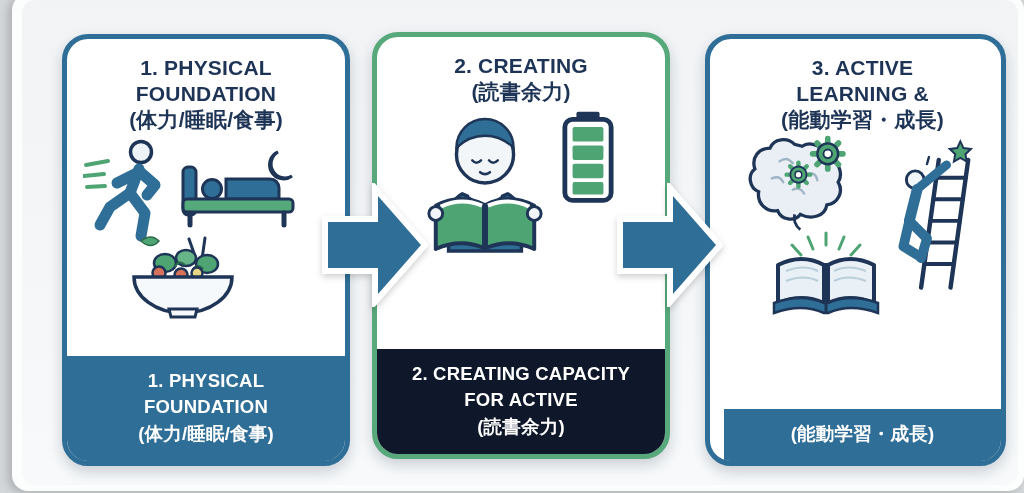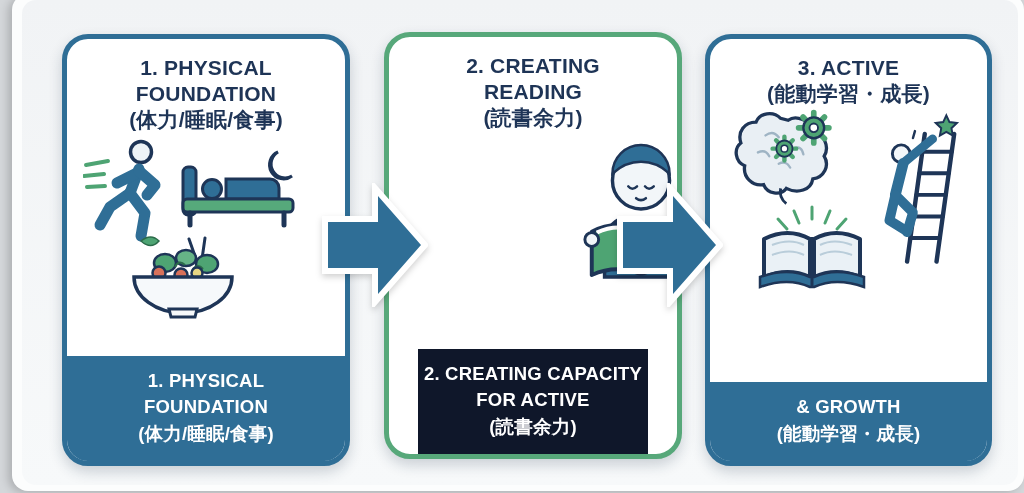--- a/index.html
+++ b/index.html
@@ -86,24 +86,23 @@
         </svg>
       </div>
     </div>
     <footer class="card-footer">
       <div>1. PHYSICAL</div>
       <div>FOUNDATION</div>
       <div>(体力/睡眠/食事)</div>
     </footer>
   </section>
 
-  <section class="card accent-green" style="left:384px; top:32px; width:288px; height:417px;align-items:center;">
+  <section class="card accent-green" style="left:372px; top:32px; width:288px; height:417px;">
     <div class="card-title">
       <div>2. CREATING</div>
-      <div>READING</div>
       <div>(読書余力)</div>
     </div>
     <div class="icons">
       <div class="icon" style="left:44px; top:8px; width:128px; height:140px;">
         <svg viewBox="0 0 130 138">
           <path d="M28 120 q-2 -32 14 -40 l23 10 l23 -10 q16 8 14 40 l0 18 H28 z" fill="#2f6e96" stroke="#1e3557" stroke-width="3.5"></path>
           <circle cx="65" cy="40" r="29" fill="#f2f6f9" stroke="#1e3557" stroke-width="3.5"></circle>
           <path d="M36 33 a29 29 0 0 1 58 0 q-13 -12 -29 -12 t-29 12 z" fill="#2f6e96" stroke="#1e3557" stroke-width="2.5"></path>
           <g stroke="#1e3557" stroke-width="2.5" fill="none" stroke-linecap="round">
             <path d="M52 46 q4 5 9 0"></path>
@@ -129,23 +128,24 @@
         </svg>
       </div>
     </div>
     <footer class="card-footer">
       <div>2. CREATING CAPACITY</div>
       <div>FOR ACTIVE</div>
       <div>(読書余力)</div>
     </footer>
   </section>
 
-  <section class="card accent-blue" style="left:705px; top:34px; width:277px; height:422px;">
+  <section class="card accent-blue" style="left:705px; top:34px; width:277px; height:422px;padding-left:14px;">
     <div class="card-title">
       <div>3. ACTIVE</div>
+      <div>LEARNING &amp;</div>
       <div>(能動学習・成長)</div>
       <div></div>
     </div>
     <div class="icons">
       <div class="icon" style="left:12px; top:0px; width:122px; height:106px;">
         <svg viewBox="0 0 125 112">
           <path d="M60 12 C52 4 38 6 34 16 C22 16 14 26 18 38 C10 44 12 58 22 62 C20 74 30 84 42 82 C46 92 60 94 66 86 C78 92 92 88 94 76 C106 74 112 62 106 52 C112 42 106 28 94 26 C92 14 76 8 68 14 Z" fill="#e9eff4" stroke="#1e3557" stroke-width="3.5"></path>
           <path d="M44 30 q8 -6 14 2 M36 48 q8 -4 12 4 M58 60 q8 -4 12 4 M74 44 q8 -4 10 6" stroke="#9fb4c4" stroke-width="2.5" fill="none" stroke-linecap="round"></path>
           <path d="M60 86 q-2 10 6 16" stroke="#1e3557" stroke-width="3" fill="none"></path>
           <g transform="translate(95,22)">
@@ -213,21 +213,20 @@
           </g>
           <path d="M8 36 Q32 24 54 36 L54 74 Q32 64 8 74 Z" fill="#eaf1f6" stroke="#1e3557" stroke-width="4" stroke-linejoin="round"></path>
           <path d="M104 36 Q80 24 58 36 L58 74 Q80 64 104 74 Z" fill="#eaf1f6" stroke="#1e3557" stroke-width="4" stroke-linejoin="round"></path>
           <path d="M16 42 q18 -7 32 0 M16 52 q18 -7 32 0 M96 42 q-18 -7 -32 0 M96 52 q-18 -7 -32 0" stroke="#b9cdda" stroke-width="2" fill="none"></path>
           <path d="M4 74 Q32 64 54 74 L58 74 Q80 64 108 74 L108 84 Q80 74 58 84 L54 84 Q32 74 4 84 Z" fill="#2f6e96" stroke="#1e3557" stroke-width="2.5"></path>
           <line x1="56" y1="34" x2="56" y2="84" stroke="#1e3557" stroke-width="3"></line>
         </svg>
       </div>
     </div>
     <footer class="card-footer">
-      <div>&amp; GROWTH</div>
       <div>(能動学習・成長)</div>
     </footer>
   </section>
 
   <div class="arrow" style="left:322px; top:183px;">
     <svg viewBox="0 0 106 124">
       <polygon points="3,36 53,36 53,5 103,62 53,119 53,88 3,88" fill="#2f6e96" stroke="#ffffff" stroke-width="6"></polygon>
     </svg>
   </div>
   <div class="arrow" style="left:617px; top:183px;">

